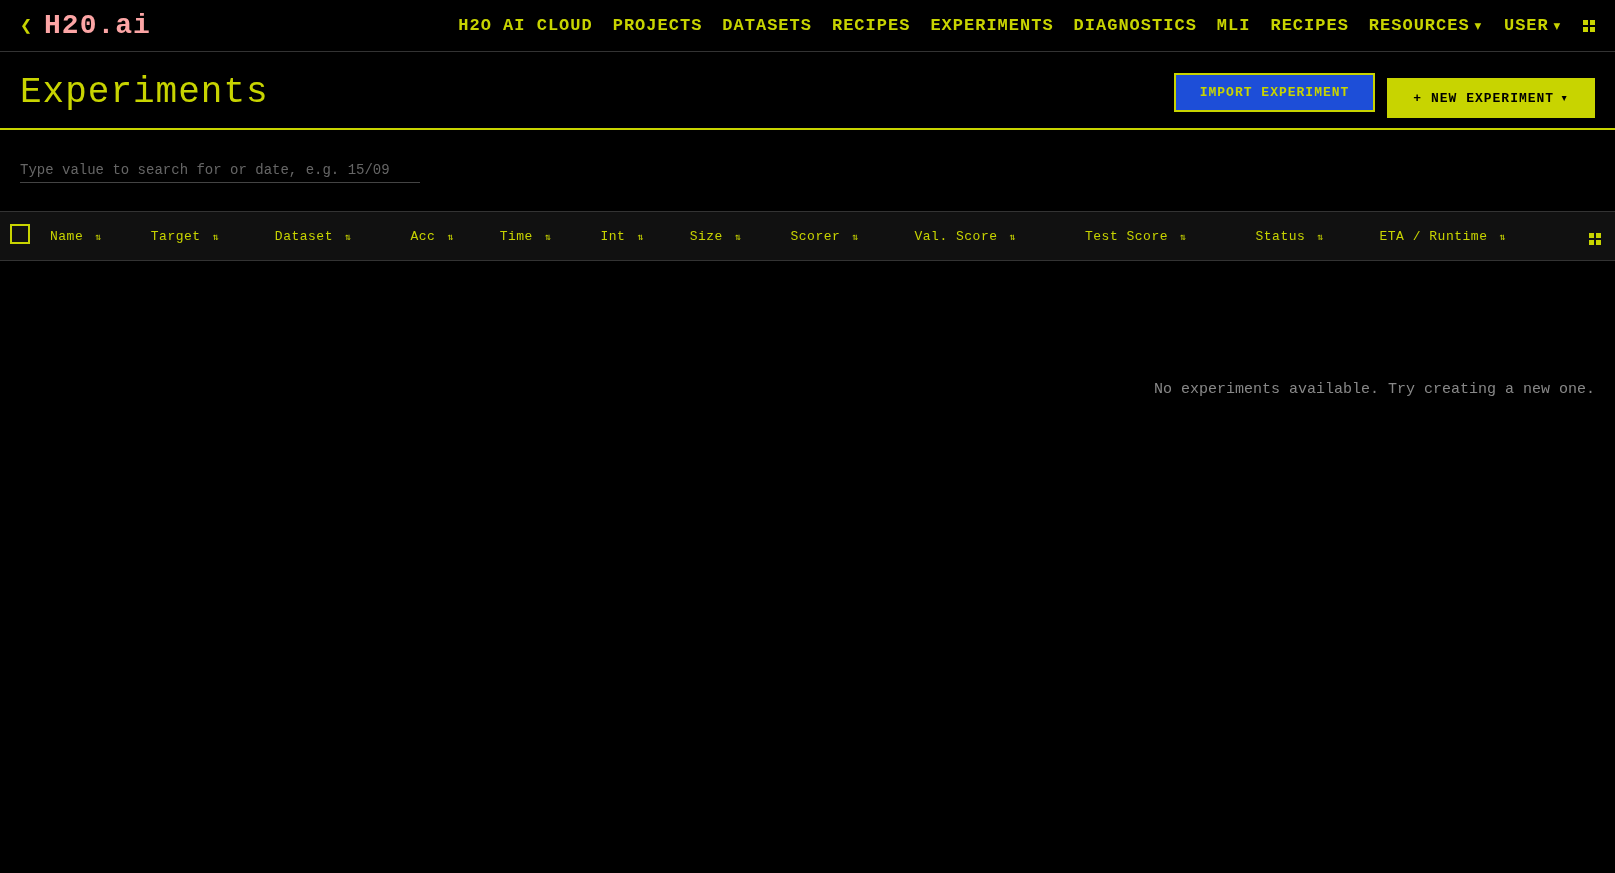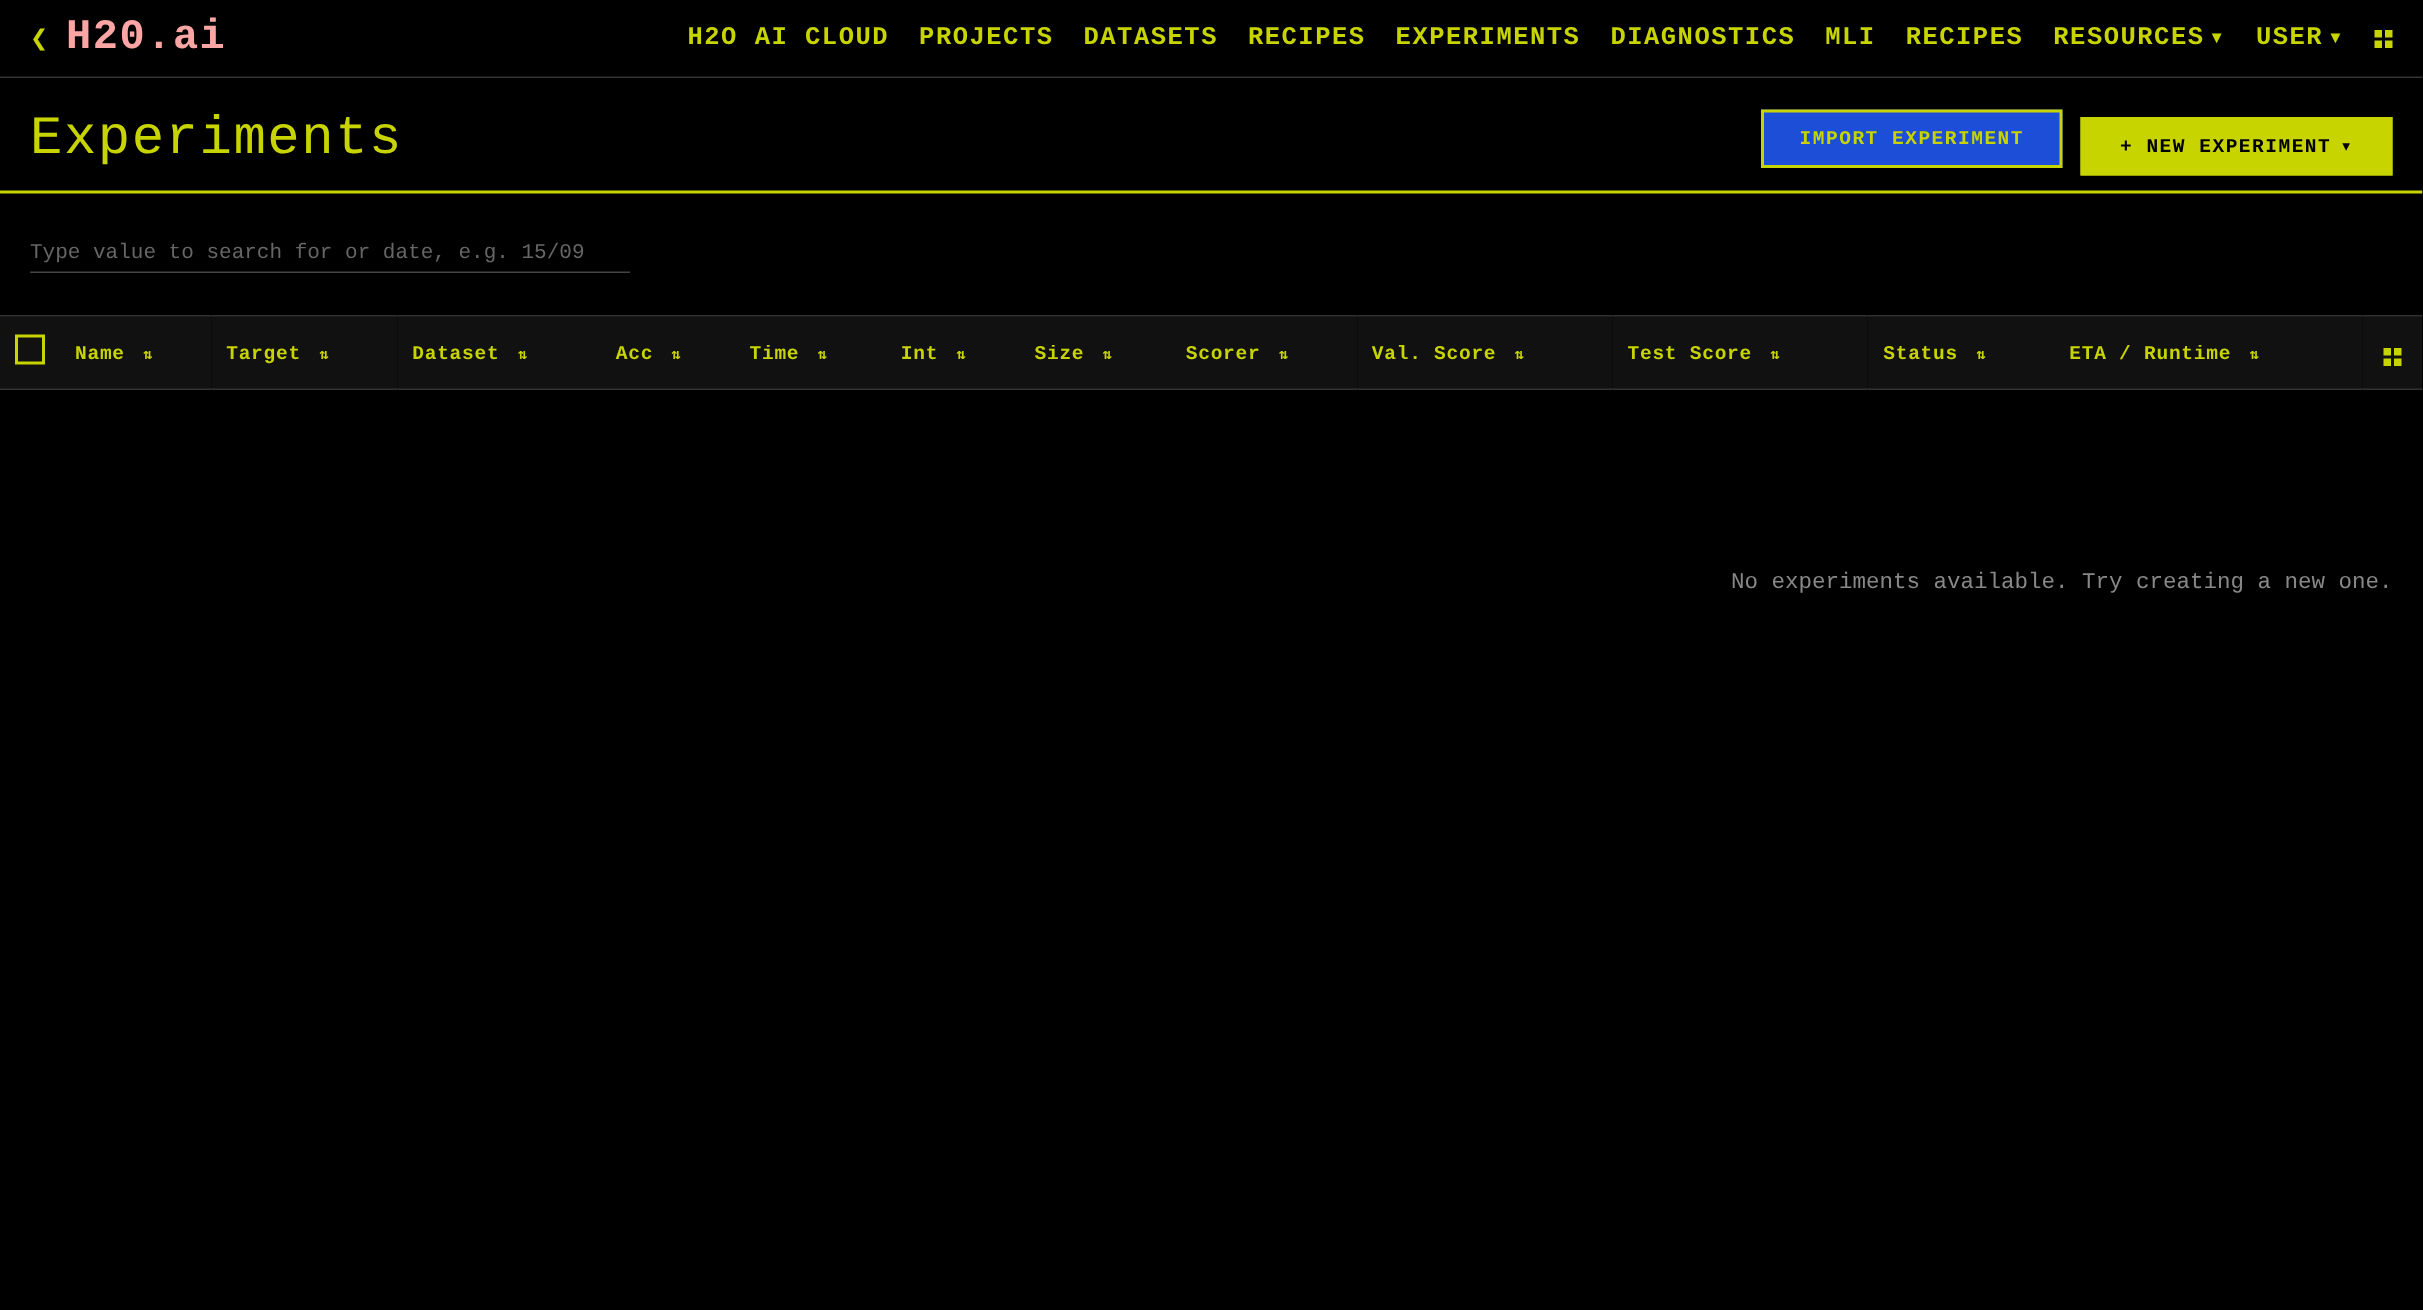--- a/index.html
+++ b/index.html
@@ -164,21 +164,21 @@
 
     .table-header {
       background-color: #111111;
       border-top: 1px solid #333;
       border-bottom: 1px solid #333;
     }
 
     .table-header th {
       color: #c8d400;
       font-size: 13px;
-      font-weight: bold;
+      font-weight: normal;
       padding: 12px 10px;
       text-align: left;
       letter-spacing: 0.5px;
       white-space: nowrap;
       cursor: pointer;
     }
 
     .sort-icon {
       display: inline-block;
       margin-left: 4px;

